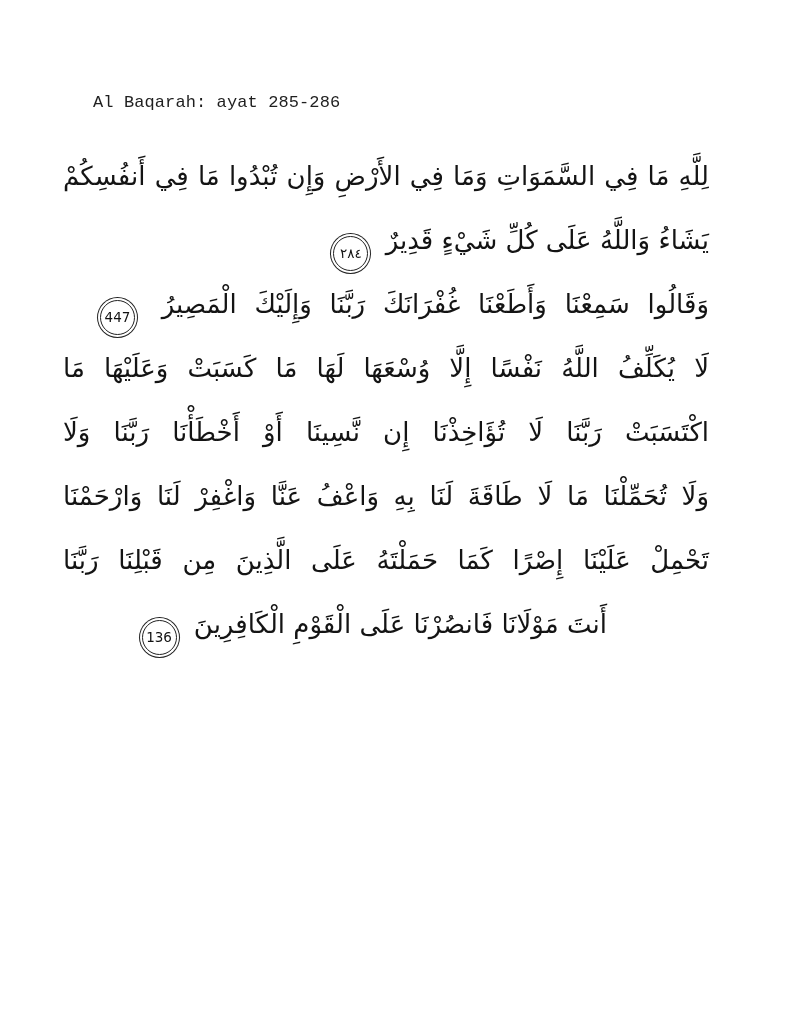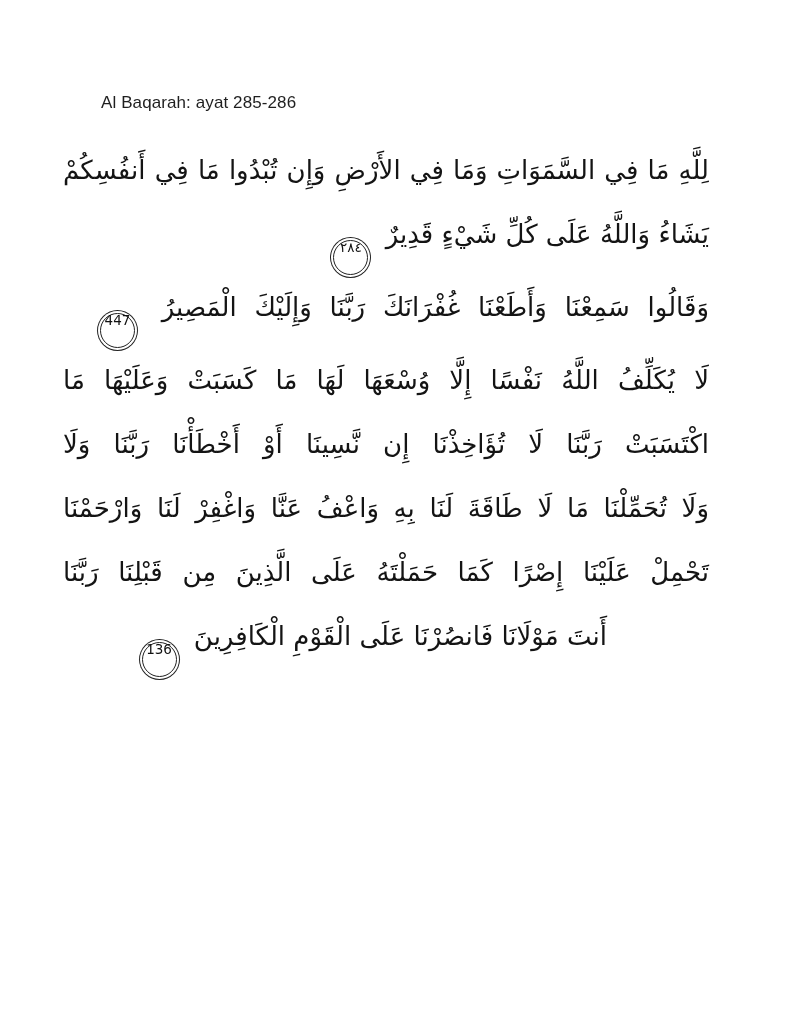--- a/index.html
+++ b/index.html
@@ -11,32 +11,31 @@
     position: relative;
     width: 791px;
     height: 1024px;
     background: #ffffff;
     overflow: hidden;
   }
   .doc-title {
     position: absolute;
     left: 93px;
     top: 93px;
-    font-family: Liberation Sans, sans-serif;
+    font-family: Liberation Mono, monospace;
     font-size: 17px;
     line-height: 1.2;
     color: #1f1f1f;
     letter-spacing: 0.1px;
-    margin-left: 8px;
   }
   .quran-block {
     position: absolute;
     left: 63px;
     right: 82px;
-    top: 138px;
+    top: 144px;
     direction: rtl;
   }
   .q-line {
     font-family: "DejaVu Sans", sans-serif;
     font-size: 26px;
     line-height: 64px;
     color: #141414;
     white-space: nowrap;
     text-align: justify;
     text-align-last: justify;
@@ -52,21 +51,21 @@
   }
   
   .q-line--last {
     text-align: right;
     text-align-last: right;
     padding-right: 102px;
   }
   .ayah-marker {
     position: relative;
     display: inline-flex;
-    align-items: flex-start;
+    align-items: center;
     justify-content: center;
     width: 33px;
     height: 33px;
     background: #ffffff;
     border: 1.4px solid #222222;
     border-radius: 50%;
     box-shadow: 0 0 0 2px #ffffff, 0 0 0 3px #222222;
     margin: 0 9px;
     vertical-align: -9px;
   }

